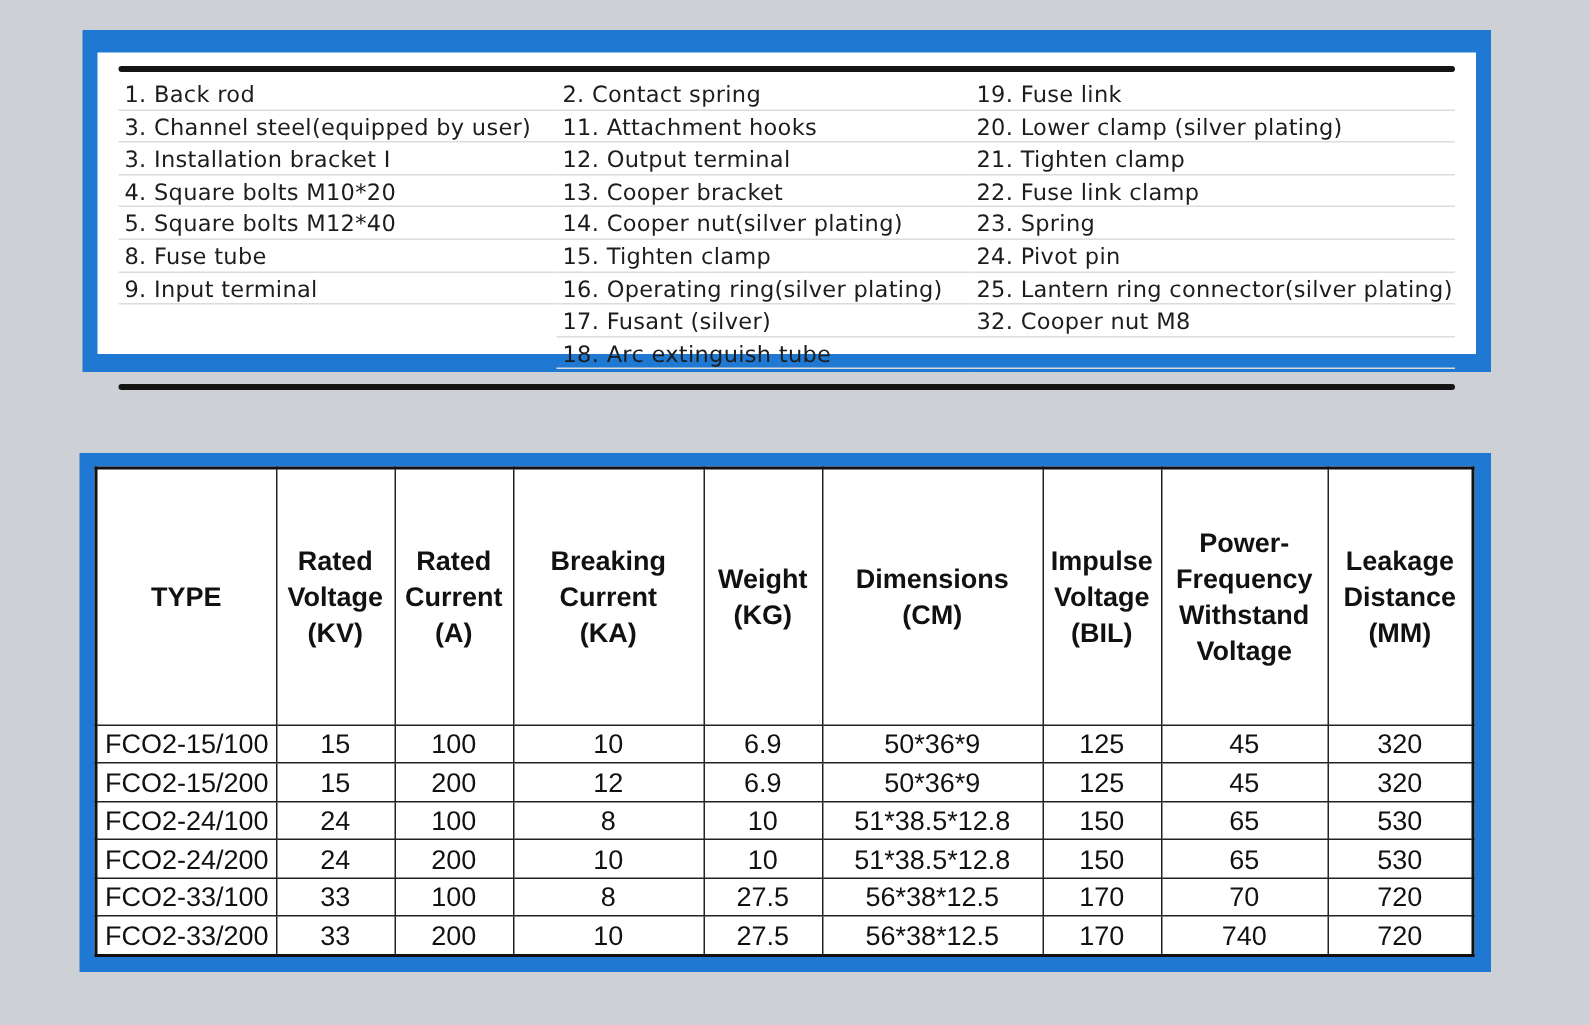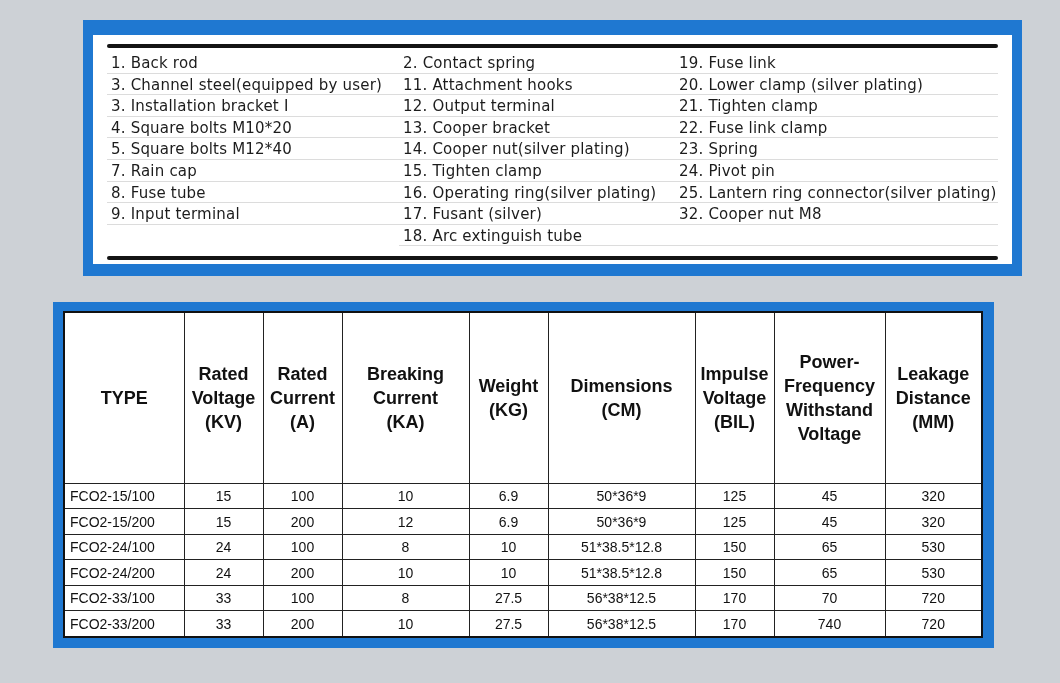--- a/index.html
+++ b/index.html
@@ -8,21 +8,21 @@
       background: #cdd1d6;
       position: relative;
       overflow: hidden;
       font-family: "DejaVu Sans", sans-serif;
     }
     .panel {
       position: absolute;
       background: #1f78d1;
       box-sizing: border-box;
     }
-    #parts-panel { left: 55px; top: 20px; width: 939px; height: 256px; padding: 15px 10px 12px 10px; margin-left: 28px; }
+    #parts-panel { left: 55px; top: 20px; width: 939px; height: 228px; padding: 15px 10px 12px 10px; }
     #parts-inner {
       background: #ffffff;
       width: 100%; height: 100%;
       box-sizing: border-box;
       padding: 9px 14px 0 14px;
       position: relative;
     }
     .parts-rule-top { height: 4px; background: #141414; border-radius: 2px; }
     .parts-rule-bottom { height: 4px; background: #141414; border-radius: 2px; position: absolute; left: 14px; right: 14px; top: 221px; }
     .parts-grid {
@@ -59,40 +59,39 @@
       text-align: center;
       padding: 0;
     }
     table.spec th {
       font-weight: bold;
       font-size: 18px;
       line-height: 24px;
       height: 170px;
     }
     table.spec td {
-      font-size: 14px;
+      font-size: 18px;
       height: 24px;
       line-height: 24px;
     }
     table.spec td.type-cell { text-align: left; padding-left: 5px; }
   </style>
 </head>
 <body>
 
 <div class="panel" id="parts-panel">
   <div id="parts-inner">
     <div class="parts-rule-top"></div>
     <div class="parts-grid" id="parts-grid">
         <div class="parts-col">
           <div class="part-item">1. Back rod</div>
           <div class="part-item">3. Channel steel(equipped by user)</div>
           <div class="part-item">3. Installation bracket I</div>
           <div class="part-item">4. Square bolts M10*20</div>
           <div class="part-item">5. Square bolts M12*40</div>
-          <div class="part-item">7. Rain cap</div>
           <div class="part-item">8. Fuse tube</div>
           <div class="part-item">9. Input terminal</div>
         </div>
         <div class="parts-col">
           <div class="part-item">2. Contact spring</div>
           <div class="part-item">11. Attachment hooks</div>
           <div class="part-item">12. Output terminal</div>
           <div class="part-item">13. Cooper bracket</div>
           <div class="part-item">14. Cooper nut(silver plating)</div>
           <div class="part-item">15. Tighten clamp</div>

